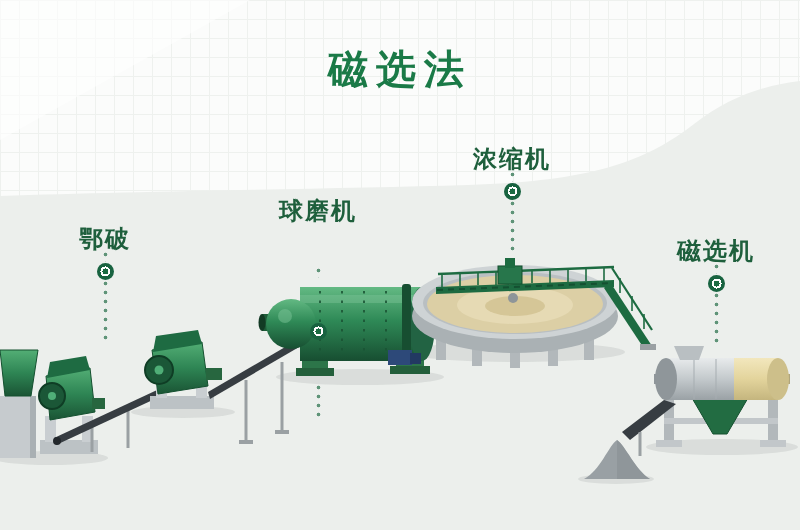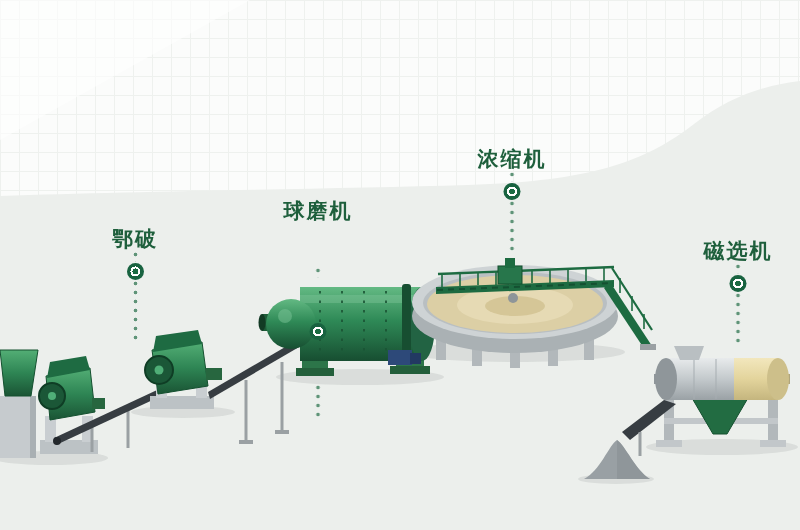--- a/index.html
+++ b/index.html
@@ -16,21 +16,21 @@
   .title{
     position:absolute;left:0;top:42px;width:100%;
     text-align:center;font-size:40px;font-weight:bold;
     color:#1a7a47;letter-spacing:8px;
   }
   .callout{
     position:absolute;display:flex;flex-direction:column;align-items:center;
     transform:translateX(-50%);
   }
   .callout-text{
-    font-size:21px;font-weight:bold;color:#1e5f3c;
+    font-size:24px;font-weight:bold;color:#1e5f3c;
     letter-spacing:2px;white-space:nowrap;line-height:26px;
   }
   .dots{
     width:5px;background-repeat:repeat-y;background-position:center top;
     background-image:radial-gradient(circle at 2.5px 2.5px,#5f9478 1.7px,transparent 2.1px);
     background-size:5px 9px;
   }
   .dots.upper{height:10px;}
   .marker{
     width:17px;height:17px;border-radius:50%;margin:1px 0;
@@ -214,42 +214,43 @@
       <ellipse cx="778" cy="379" rx="11" ry="21" fill="#cdbf8a"></ellipse>
       <polygon points="674,346 704,346 699,360 680,360" fill="#b9bfc2"></polygon>
     </g>
 
     <g>
       <path d="M584,479 C600,471 609,445 617,440 C625,445 636,471 650,479 Z" fill="#99a0a4"></path>
       <path d="M617,440 C625,445 636,471 650,479 L617,479 Z" fill="#8a9296" opacity="0.7"></path>
     </g>
   </svg>
 
-
-  <div class="callout" style="left:105px;top:226px;margin-left:30px;">
+  <div class="title">磁选法</div>
+
+  <div class="callout" style="left:105px;top:226px;">
     <div class="callout-text">鄂破</div>
     <div class="dots upper"></div>
     <div class="marker"></div>
     <div class="dots" style="height:62px;"></div>
   </div>
 
   <div class="callout" style="left:318px;top:198px;gap:44px;">
     <div class="callout-text">球磨机</div>
     <div class="dots upper"></div>
     <div class="marker"></div>
     <div class="dots" style="height:34px;"></div>
   </div>
 
   <div class="callout" style="left:512px;top:146px;">
     <div class="callout-text">浓缩机</div>
     <div class="dots upper"></div>
     <div class="marker"></div>
     <div class="dots" style="height:54px;"></div>
   </div>
 
-  <div class="callout" style="left:738px;top:238px;">
+  <div class="callout" style="left:716px;top:238px;">
     <div class="callout-text">磁选机</div>
     <div class="dots upper"></div>
     <div class="marker"></div>
     <div class="dots" style="height:54px;"></div>
   </div>
 
 </div>
 
 </body></html>

